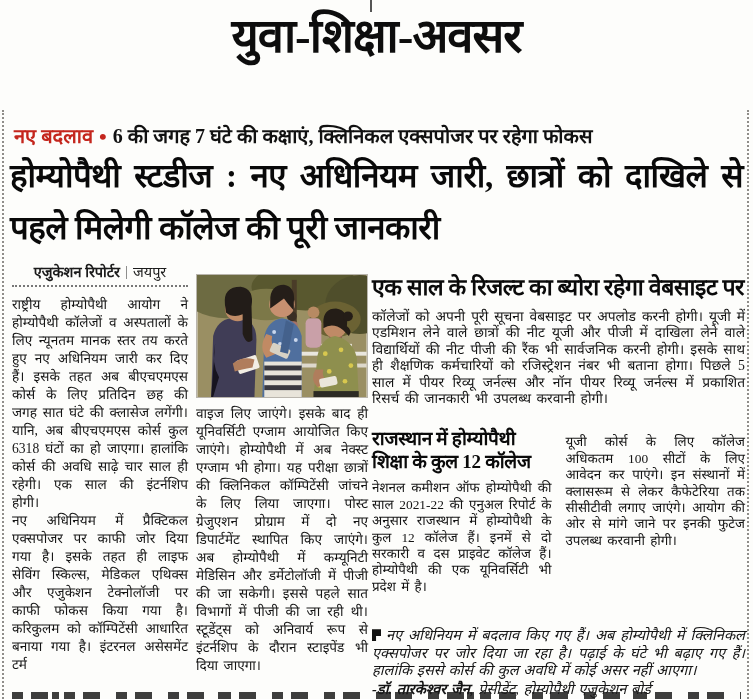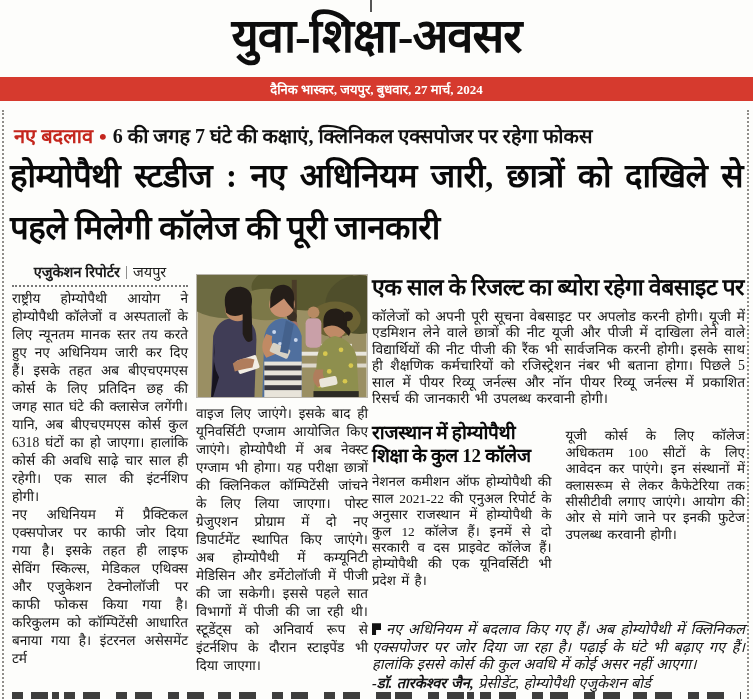--- a/index.html
+++ b/index.html
@@ -45,30 +45,30 @@
   
   .col1{position:absolute;left:12px;top:261px;width:176px;}
   .byline{font-size:14.5px;padding-bottom:4px;border-bottom:2px dotted #777;
     display:flex;gap:5px;align-items:center;justify-content:center;}
   .byline .rep{font-weight:700;}
   .byline .sep{color:#666;font-weight:400;}
   .body-text{
     font-size:13.6px;line-height:18px;text-align:justify;
     color:#141414;word-spacing:2px;
   }
-  .col1 .body-text{margin-top:3px;}
+  .col1 .body-text{margin-top:9px;}
   .col1 .body-text + .body-text{margin-top:0;}
   .col2{position:absolute;left:196px;top:274px;width:172px;}
   .photo{width:172px;height:124px;display:block;border:1px solid #b9b5ad;box-sizing:border-box;}
   .col2 .body-text{margin-top:7px;}
   
   .rightcol{position:absolute;left:372px;top:270px;width:373px;}
   .sec-header{font-size:23px;font-weight:800;color:#0a0a0a;letter-spacing:-0.4px;}
   .rightcol .lead{margin-top:7px;font-size:13.8px;line-height:16.4px;}
-  .subrow{display:flex;gap:14px;margin-top:14px;}
+  .subrow{display:flex;gap:14px;margin-top:20px;}
   .subcol{width:180px;}
   .sub-header{font-size:19px;font-weight:800;line-height:23px;color:#0a0a0a;letter-spacing:-0.3px;}
   .subcol .body-text{margin-top:7px;font-size:13.4px;line-height:16.4px;}
   
   .quote{margin-top:32px;font-style:italic;font-size:14.6px;line-height:17.5px;
     color:#151515;text-align:justify;word-spacing:1px;position:relative;padding-left:0;}
   .quote-flag{
     display:inline-block;width:9px;height:12px;background:#111;
     margin-right:5px;vertical-align:-1px;
     clip-path:polygon(0 0,100% 0,100% 55%,45% 55%,45% 100%,0 100%);
@@ -86,23 +86,20 @@
 </style>
 </head>
 <body>
 
 <div class="page">
 
   <div class="top-tick"></div>
 
   <div class="masthead-title">युवा-शिक्षा-अवसर</div>
 
-  <div class="band">
-    <span class="band-text">दैनिक भास्कर, जयपुर, बुधवार, 27 मार्च, 2024</span>
-  </div>
 
   <div class="edge-left"></div>
   <div class="edge-right"></div>
 
   <div class="kicker">
     <span class="kicker-label">नए बदलाव</span><span class="kicker-bullet">•</span><span>6 की जगह 7 घंटे की कक्षाएं, क्लिनिकल एक्सपोजर पर रहेगा फोकस</span>
   </div>
 
   <div class="headline">होम्योपैथी स्टडीज : नए अधिनियम जारी, छात्रों को दाखिले से पहले मिलेगी कॉलेज की पूरी जानकारी</div>
 

